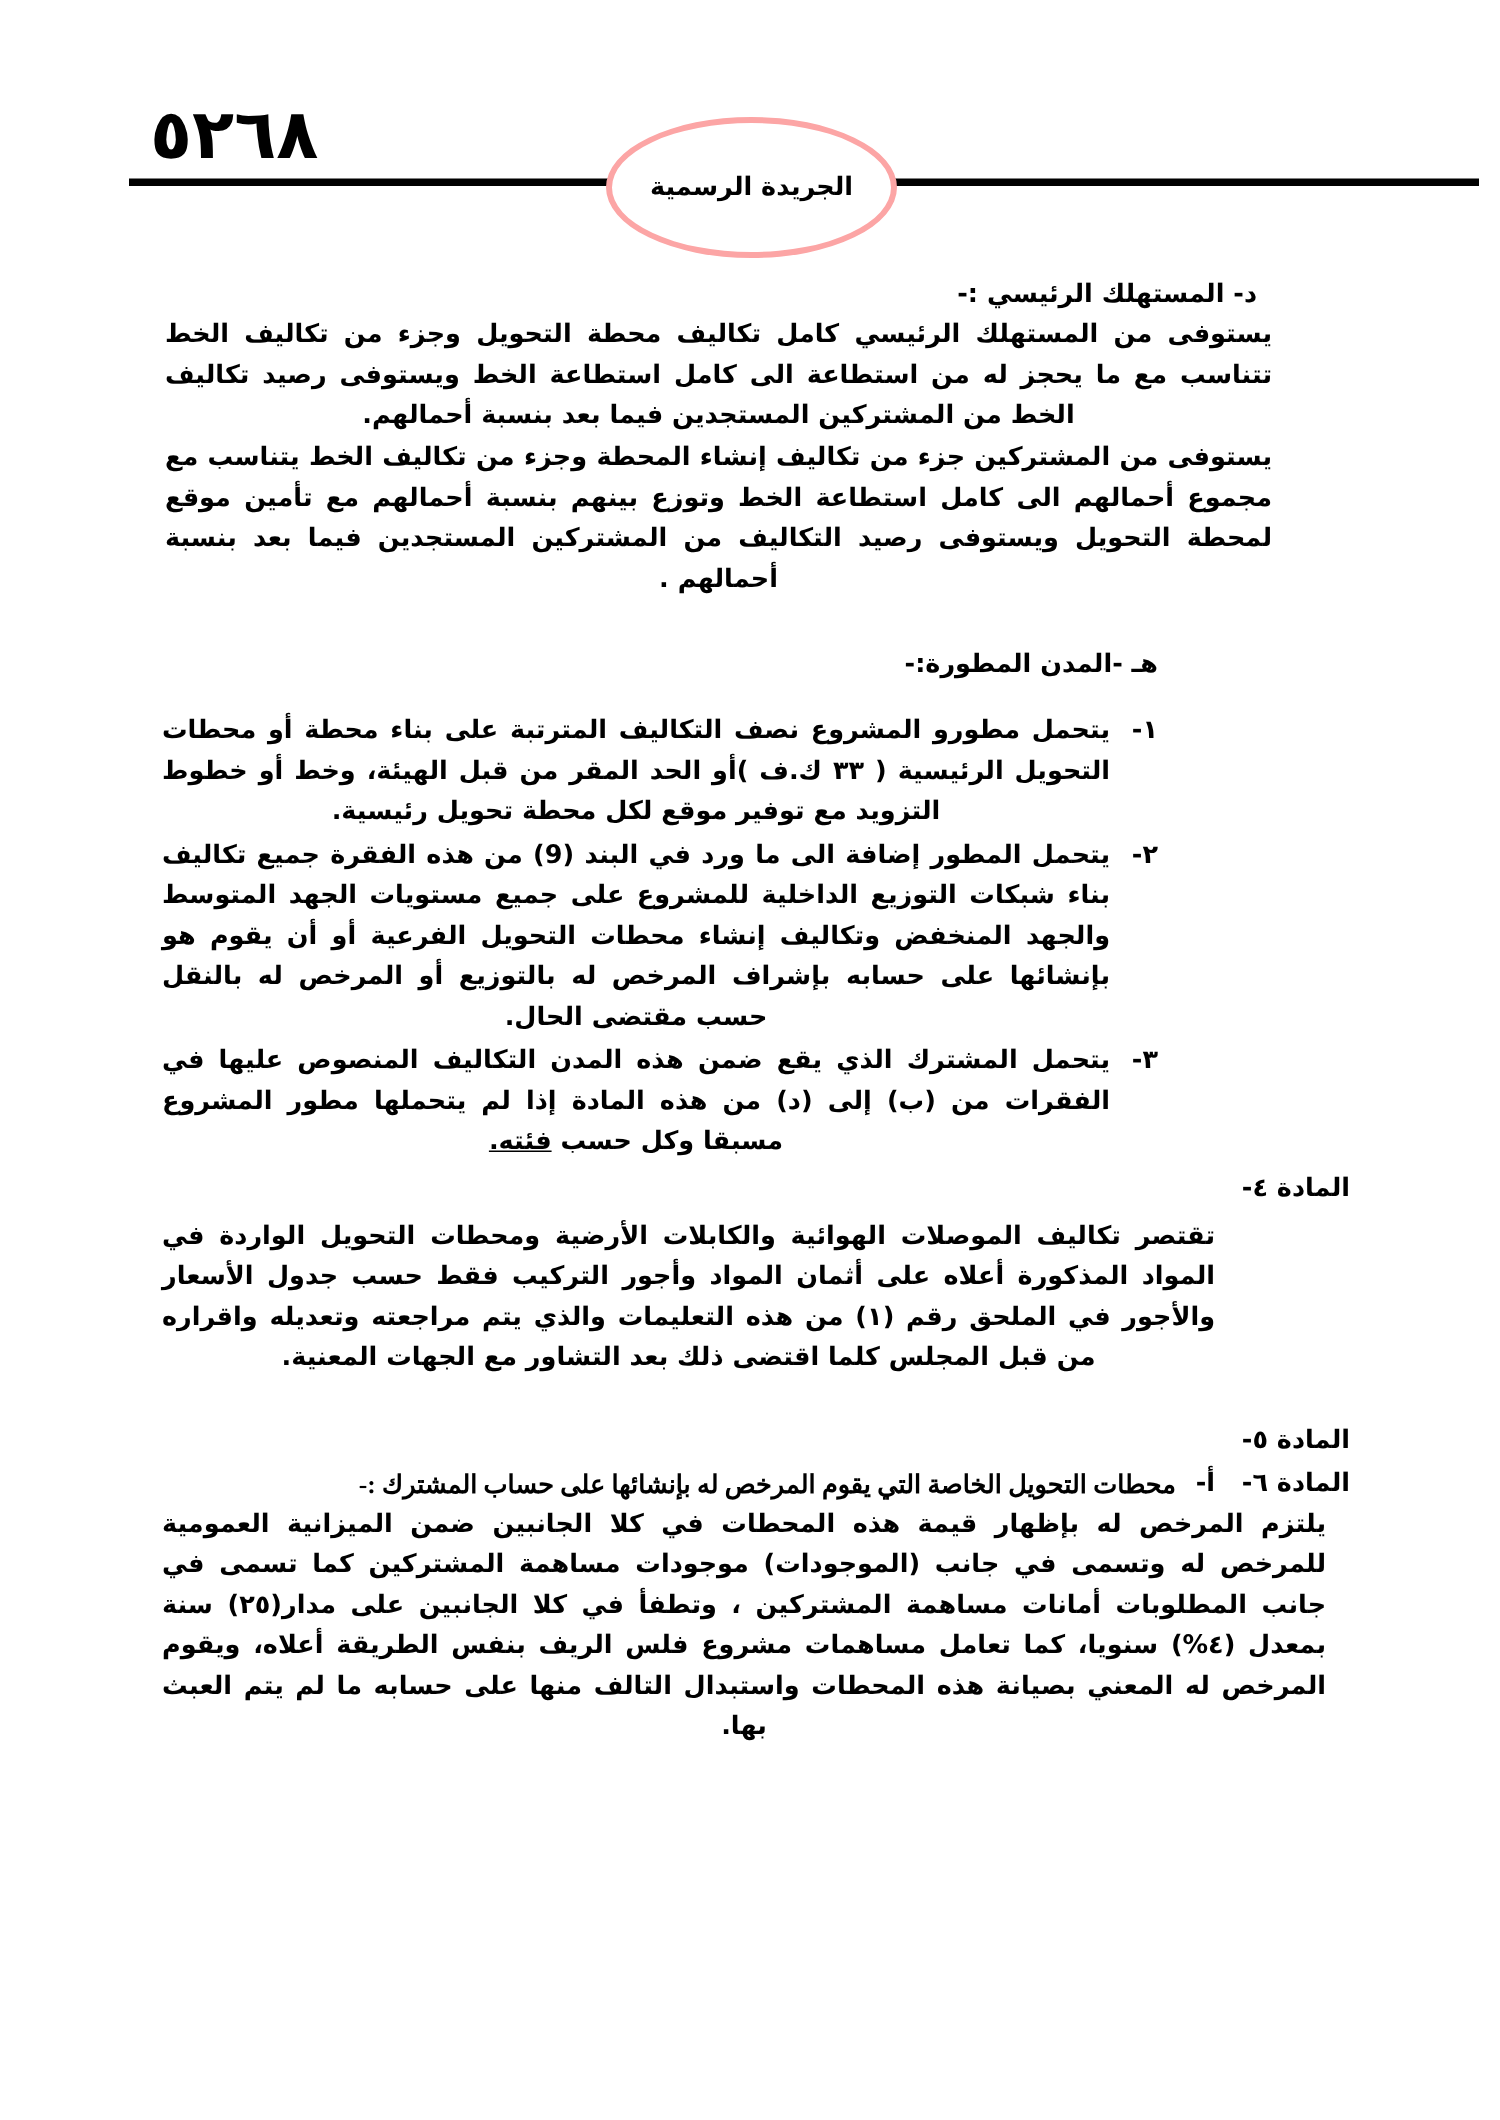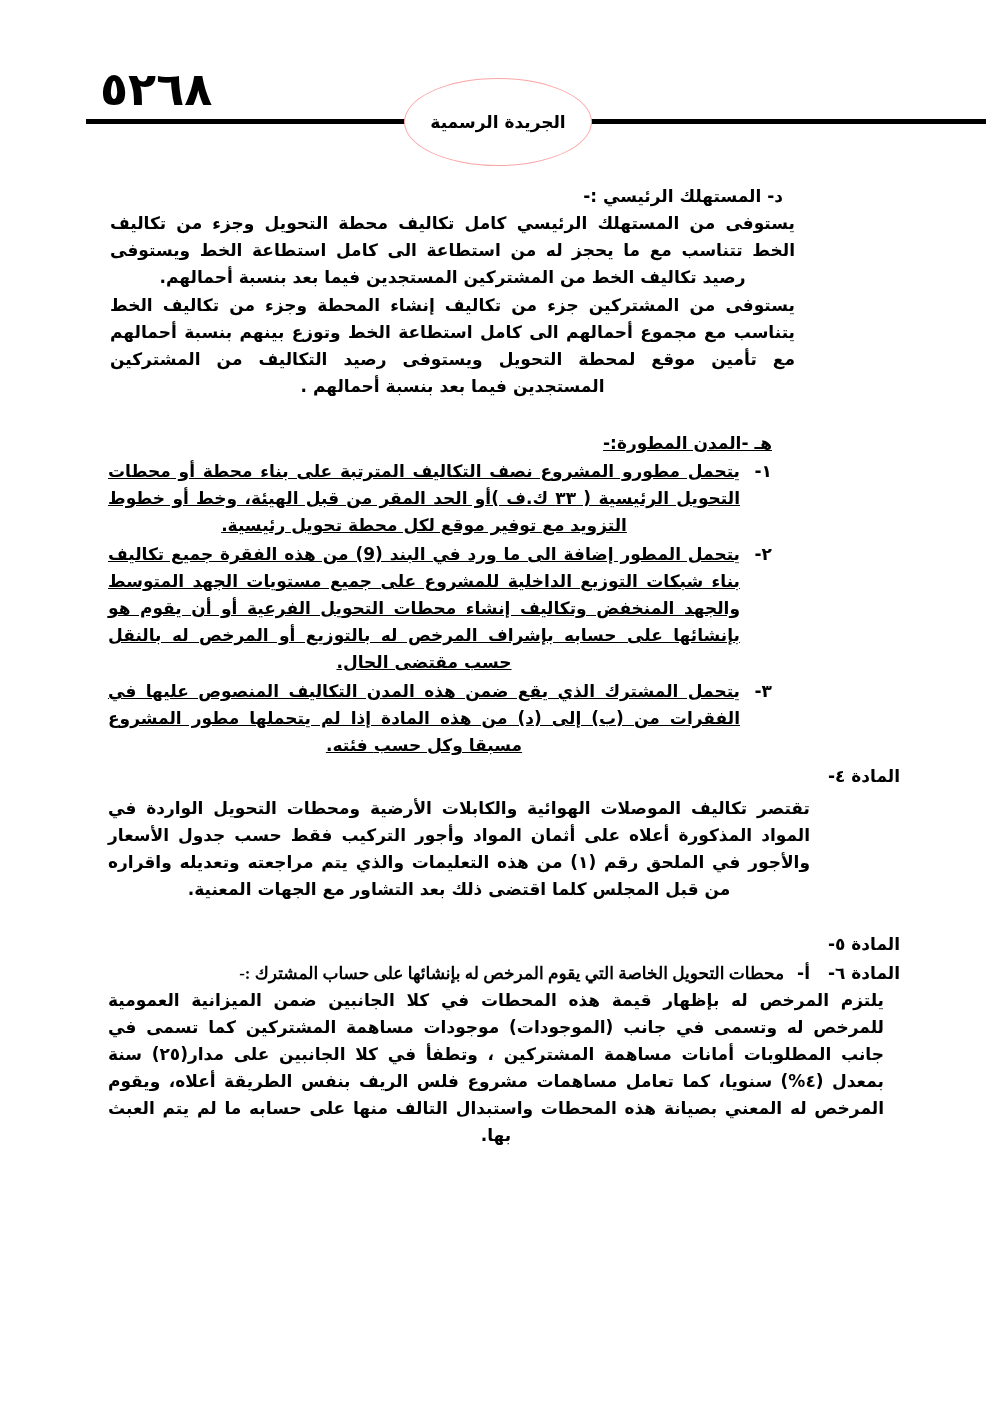--- a/index.html
+++ b/index.html
@@ -23,51 +23,50 @@
     letter-spacing:2px;
     direction:ltr;
   }
   .header-rule{
     position:absolute;top:119px;left:86px;right:14px;
     height:5px;background:#000;
   }
   .gazette-oval{
     position:absolute;top:78px;left:404px;
     width:186px;height:86px;
-    border:1px solid #fca5a5;
+    border:4px solid #fca5a5;
     border-radius:50%;
     background:#fff;
     display:flex;align-items:center;justify-content:center;
     font-size:17px;
     z-index:2;
   }
   
   .content{
     position:absolute;top:183px;right:100px;left:100px;
     font-size:17px;line-height:27px;
     text-align:right;
   }
-  .h-d{margin-right:117px;}
+  .h-d{margin-right:62px;}
   .sub-h{margin-right:106px;}
   .sec-p{
-    margin:0 105px 1px 10px;
+    margin:0 52px 1px 10px;
     text-align:justify;
     text-align-last:center;
   }
-  .h-h{margin:30px 128px 1px 0;text-decoration:underline;}
+  .h-h{margin:30px 128px 17px 0;}
   .list-item{
     display:flex;
     margin:0 128px 2px 8px;
   }
   .list-num{flex:none;width:32px;}
   .item-text{
     flex:1;
     text-align:justify;
     text-align-last:center;
-    text-decoration:underline;
   }
   .underlined{text-decoration:underline;}
   .article{
     display:flex;
     margin:2px 0 0 8px;
   }
   .article-4{margin-top:4px;}
   .article-5{margin-top:28px;}
   .article-label{flex:none;width:90px;}
   .article-sub-label{flex:none;width:26px;}

